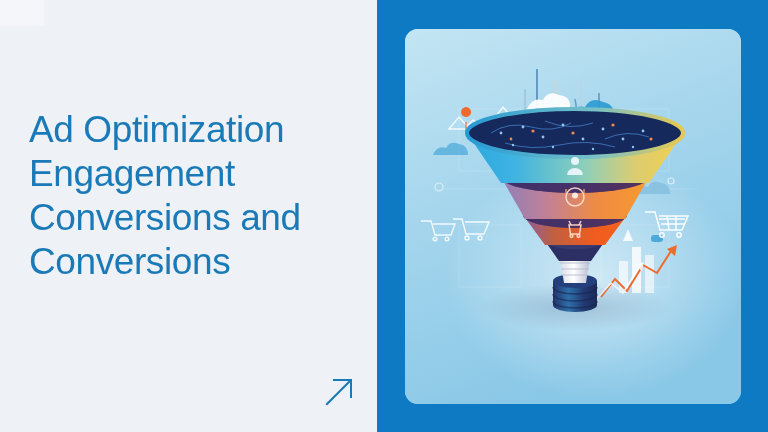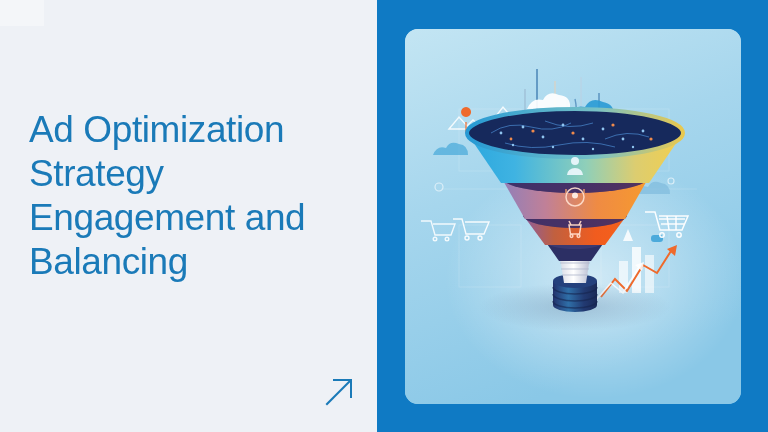--- a/index.html
+++ b/index.html
@@ -53,23 +53,23 @@
 </style>
 </head>
 <body>
 
 <div class="slide">
 
   <div class="left-panel">
 
     <div class="title">
       <span class="ln">Ad Optimization</span>
-      <span class="ln">Strategy</span>
-      <span class="ln">Engagement and</span>
-      <span class="ln">Balancing</span>
+      <span class="ln">Engagement</span>
+      <span class="ln">Conversions and</span>
+      <span class="ln">Conversions</span>
     </div>
 
     <div class="arrow-icon">
       <svg viewBox="0 0 30 30" width="30" height="30" aria-hidden="true">
         <g stroke="#1a7ab8" stroke-width="2" fill="none" stroke-linecap="square">
           <line x1="2" y1="27" x2="25" y2="4"></line>
           <polyline points="9,3 26,3 26,20"></polyline>
         </g>
       </svg>
     </div>

